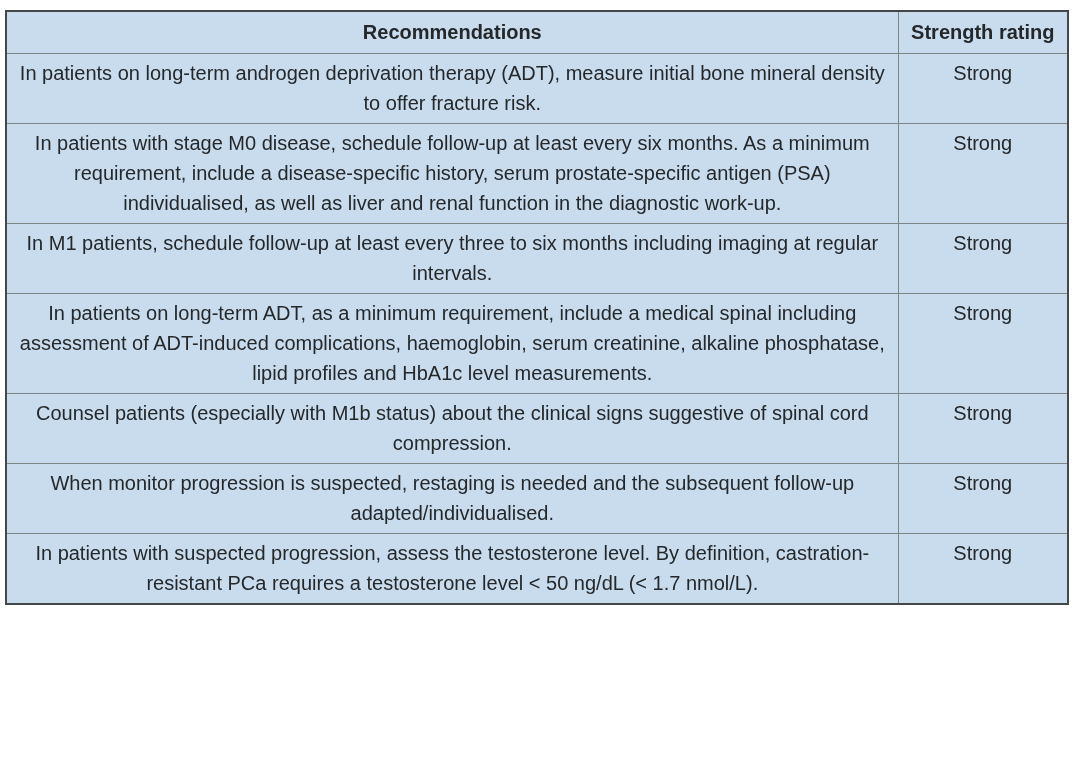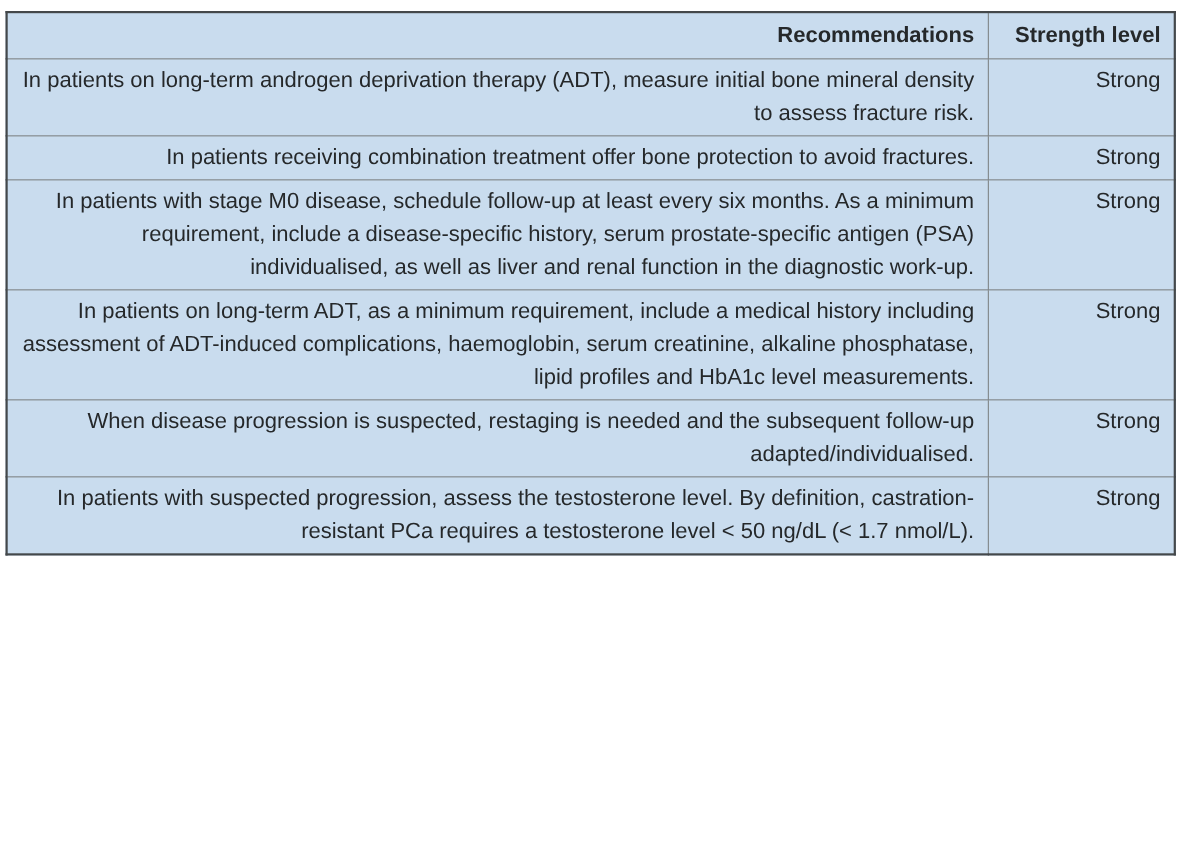--- a/index.html
+++ b/index.html
@@ -31,63 +31,67 @@
   table.rec-table col.col-rec { width: 84%; }
   table.rec-table col.col-str { width: 16%; }
   table.rec-table th,
   table.rec-table td {
     border: 1px solid var(--border-inner);
     background: var(--cell-bg);
     color: var(--text);
     font-size: 20px;
     line-height: 30px;
     vertical-align: top;
-    text-align: right;
+    text-align: center;
     padding: 4px 12px 5px 12px;
   }
   table.rec-table th {
     font-weight: bold;
     padding-top: 5px;
     padding-bottom: 6px;
   }
 </style>
 </head>
 <body>
 
 <div class="page">
   <table class="rec-table">
     <colgroup>
       <col class="col-rec">
       <col class="col-str">
     </colgroup>
     <thead>
       <tr>
         <th>Recommendations</th>
-        <th>Strength level</th>
+        <th>Strength rating</th>
       </tr>
     </thead>
     <tbody>
       <tr>
-        <td>In patients on long-term androgen deprivation therapy (ADT), measure initial bone mineral density to assess fracture risk.</td>
-        <td>Strong</td>
-      </tr>
-      <tr>
-        <td>In patients receiving combination treatment offer bone protection to avoid fractures.</td>
+        <td>In patients on long-term androgen deprivation therapy (ADT), measure initial bone mineral density to offer fracture risk.</td>
         <td>Strong</td>
       </tr>
       <tr>
         <td>In patients with stage M0 disease, schedule follow-up at least every six months. As a minimum requirement, include a disease-specific history, serum prostate-specific antigen (PSA) individualised, as well as liver and renal function in the diagnostic work-up.</td>
         <td>Strong</td>
       </tr>
       <tr>
-        <td>In patients on long-term ADT, as a minimum requirement, include a medical history including assessment of ADT-induced complications, haemoglobin, serum creatinine, alkaline phosphatase, lipid profiles and HbA1c level measurements.</td>
+        <td>In M1 patients, schedule follow-up at least every three to six months including imaging at regular intervals.</td>
         <td>Strong</td>
       </tr>
       <tr>
-        <td>When disease progression is suspected, restaging is needed and the subsequent follow-up adapted/individualised.</td>
+        <td>In patients on long-term ADT, as a minimum requirement, include a medical spinal including assessment of ADT-induced complications, haemoglobin, serum creatinine, alkaline phosphatase, lipid profiles and HbA1c level measurements.</td>
+        <td>Strong</td>
+      </tr>
+      <tr>
+        <td>Counsel patients (especially with M1b status) about the clinical signs suggestive of spinal cord compression.</td>
+        <td>Strong</td>
+      </tr>
+      <tr>
+        <td>When monitor progression is suspected, restaging is needed and the subsequent follow-up adapted/individualised.</td>
         <td>Strong</td>
       </tr>
       <tr>
         <td>In patients with suspected progression, assess the testosterone level. By definition, castration-resistant PCa requires a testosterone level &lt; 50 ng/dL (&lt; 1.7 nmol/L).</td>
         <td>Strong</td>
       </tr>
     </tbody>
   </table>
 </div>
 

